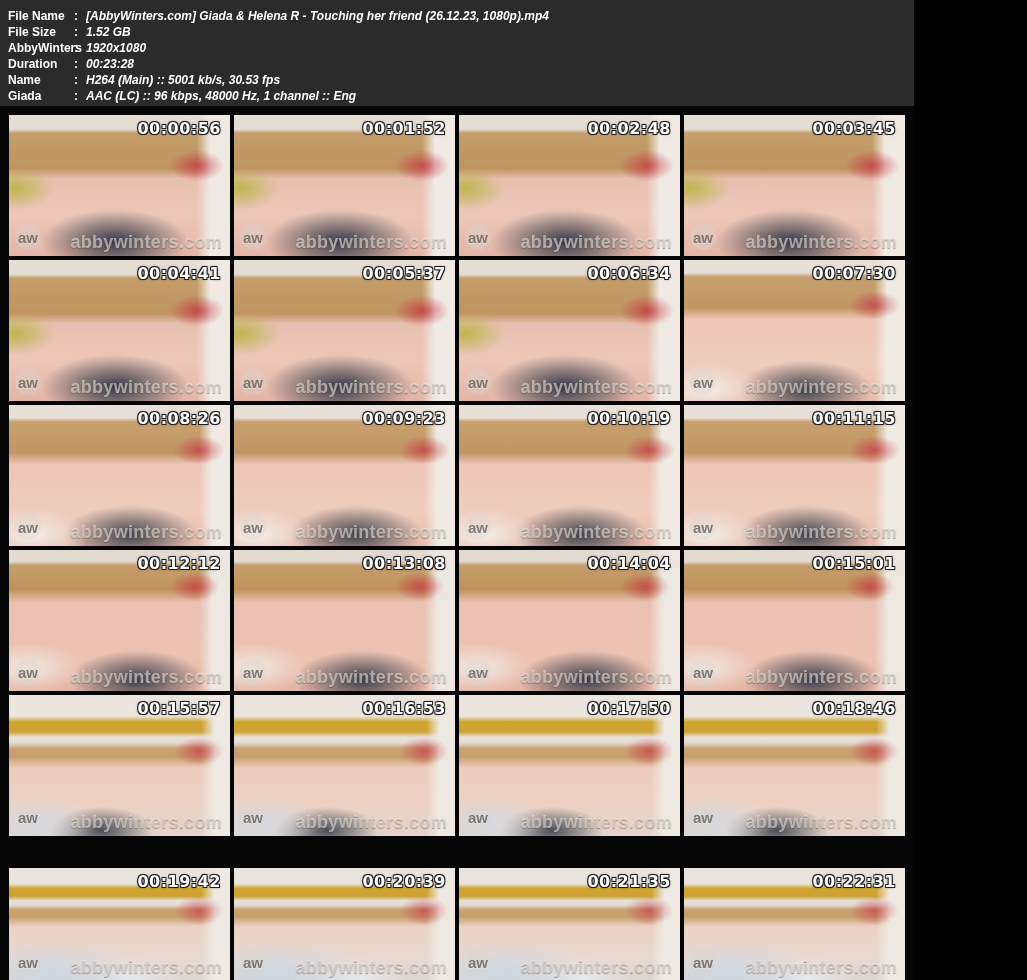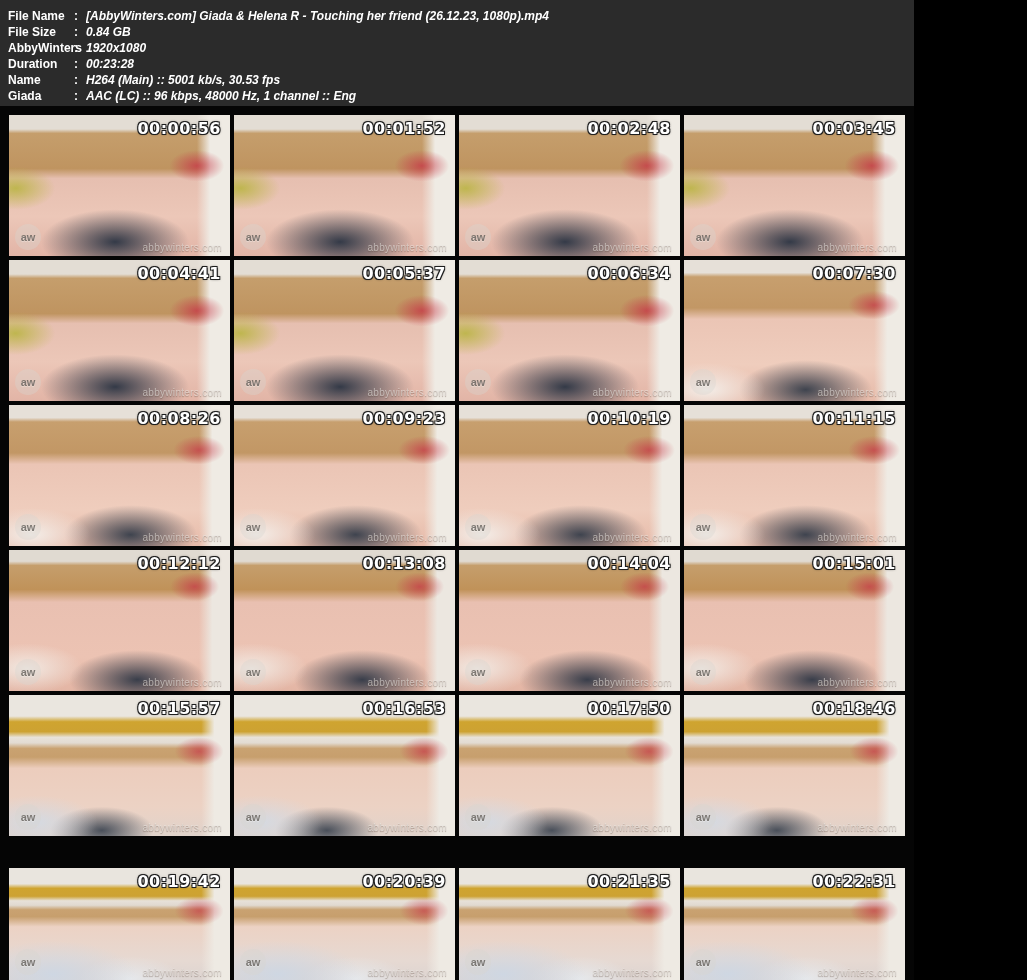--- a/index.html
+++ b/index.html
@@ -106,52 +106,52 @@
   }
   .thumb-logo {
     position: absolute;
     left: 6px;
     bottom: 6px;
     width: 26px;
     height: 26px;
     border-radius: 50%;
     background: rgba(215,212,208,.38);
     color: rgba(90,85,80,.75);
-    font-size: 11px;
+    font-size: 15px;
     font-weight: bold;
     display: flex;
     align-items: center;
     justify-content: center;
     text-shadow: 0 1px 1px rgba(255,255,255,.35);
   }
   .thumb-watermark {
     position: absolute;
     right: 8px;
     bottom: 3px;
-    font-size: 10px;
-    font-weight: normal;
+    font-size: 18px;
+    font-weight: bold;
     letter-spacing: 0.3px;
     color: rgba(240,238,235,.55);
     text-shadow: 0 1px 1px rgba(90,70,60,.45);
   }
 </style>
 </head>
 <body>
 
 <div class="page">
   <header class="meta">
       <div class="meta-row">
         <span class="meta-label">File Name</span>
         <span class="meta-sep">:</span>
         <span class="meta-value">[AbbyWinters.com] Giada &amp; Helena R - Touching her friend (26.12.23, 1080p).mp4</span>
       </div>
       <div class="meta-row">
         <span class="meta-label">File Size</span>
         <span class="meta-sep">:</span>
-        <span class="meta-value">0.84 GB</span>
+        <span class="meta-value">1.52 GB</span>
       </div>
       <div class="meta-row">
         <span class="meta-label">AbbyWinters</span>
         <span class="meta-sep">:</span>
         <span class="meta-value">1920x1080</span>
       </div>
       <div class="meta-row">
         <span class="meta-label">Duration</span>
         <span class="meta-sep">:</span>
         <span class="meta-value">00:23:28</span>

